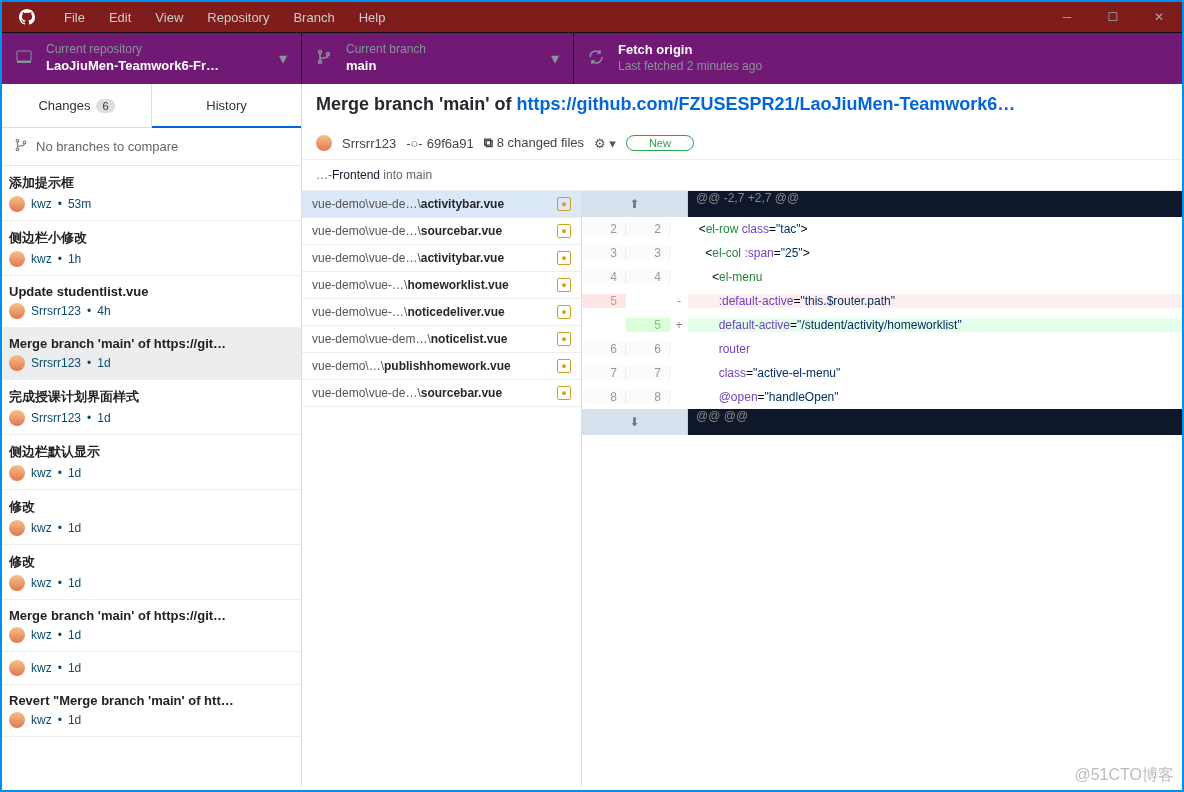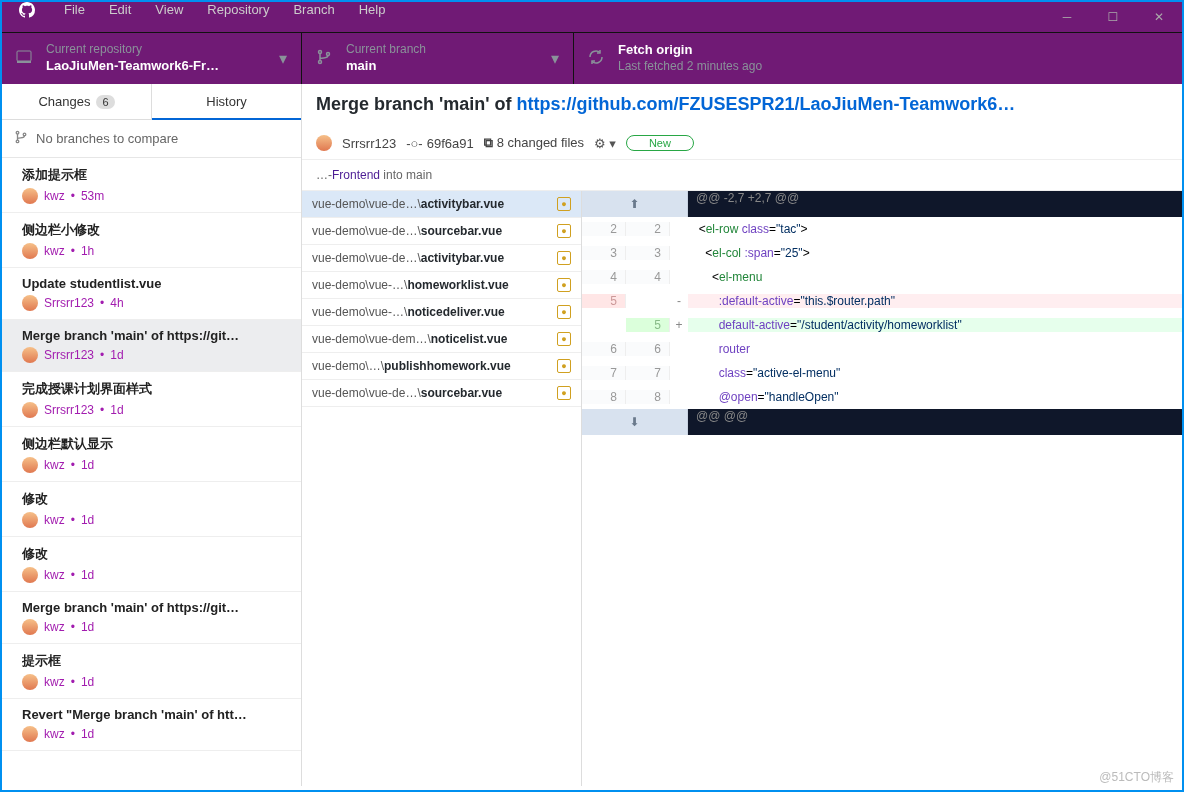--- a/index.html
+++ b/index.html
@@ -1,54 +1,54 @@
 <!DOCTYPE html>
 <html><head>
 <meta charset="utf-8">
 <style>
 *{box-sizing:border-box;margin:0;padding:0;font-family:-apple-system,BlinkMacSystemFont,"Segoe UI",Helvetica,Arial,sans-serif}
 body{width:1184px;height:792px;overflow:hidden;background:#fff;border:2px solid #0090f0}
-.menubar{height:30px;background:#701a75;display:flex;align-items:flex-start;color:#ccc;font-size:13px}
+.menubar{height:30px;background:#7f1d1d;display:flex;align-items:center;color:#ccc;font-size:13px}
 .menubar .logo{width:50px;display:flex;justify-content:center;align-items:center}
 .menubar .logo svg{width:16px;height:16px;fill:#fff}
 .menubar .menu-item{padding:0 12px;cursor:pointer}
 .menubar .window-controls{margin-left:auto;display:flex}
 .menubar .win-btn{width:46px;height:30px;display:flex;align-items:center;justify-content:center;color:#aaa;font-size:12px}
 .toolbar{height:52px;background:#701a75;display:flex;border-top:1px solid #111}
 .tbtn{display:flex;align-items:center;padding:0 14px;border-right:1px solid #111;color:#fff;cursor:pointer}
 .tbtn .icon{width:16px;margin-right:14px;color:#8a929a}
 .tbtn .labels{display:flex;flex-direction:column;font-size:12px;line-height:1.3}
 .tbtn .sub{color:#8a929a}
 .tbtn .main{font-weight:600;font-size:13px}
 .tbtn .caret{margin-left:auto;padding-left:20px;color:#8a929a}
 .tb-repo{width:300px}
 .tb-branch{width:272px}
 .content{display:flex;height:calc(100% - 86px)}
 .sidebar{width:300px;border-right:1px solid #ddd;display:flex;flex-direction:column;background:#fff}
-.tabs{display:flex;height:36px}
+.tabs{display:flex;height:44px}
 .tab{flex:1;display:flex;align-items:center;justify-content:center;font-size:13px;border-bottom:1px solid #ddd;cursor:pointer;color:#333}
 .tab.active{border-bottom:2px solid #0366d6;font-weight:400}
 .tab .count{background:#ddd;color:#333;font-size:11px;padding:1px 6px;border-radius:8px;margin-left:6px}
 .compare-bar{padding:10px 12px;color:#666;font-size:13px;display:flex;align-items:center;gap:8px;border-bottom:1px solid #e6e6e6}
 .commit-list{flex:1;overflow:auto}
-.commit-item{padding:8px 20px;border-bottom:1px solid #eee;cursor:pointer}
+.commit-item{padding:8px 7px;border-bottom:1px solid #eee;cursor:pointer}
 .commit-item.selected{background:#ecedef}
 .commit-title{font-size:13px;font-weight:600;color:#222;margin-bottom:4px;white-space:nowrap;overflow:hidden;text-overflow:ellipsis}
-.commit-meta{font-size:12px;color:#a21caf;display:flex;align-items:center;gap:6px}
+.commit-meta{font-size:12px;color:#0c4a6e;display:flex;align-items:center;gap:6px}
 .avatar{width:16px;height:16px;border-radius:50%;background:linear-gradient(#f6c089,#e07850)}
 .main-pane{flex:1;display:flex;flex-direction:column;overflow:hidden}
 .commit-header{padding:10px 14px 8px;border-bottom:1px solid #eee}
 .commit-header h2{font-size:18px;font-weight:700;color:#24292e;margin-bottom:20px;white-space:nowrap;overflow:hidden;text-overflow:ellipsis}
 .commit-header h2 .link{color:#0366d6}
 .commit-sub{display:flex;align-items:center;gap:10px;font-size:13px;color:#444}
 .sha-icon{display:inline-flex;align-items:center;gap:4px}
 .pill{border:1px solid #28a745;color:#28a745;font-size:11px;padding:1px 22px;border-radius:8px}
 .gear{color:#555}
 .desc-line{padding:8px 14px;font-family:ui-monospace,Menlo,Consolas,monospace;font-size:12px;color:#666;border-bottom:1px solid #eee}
-.desc-line .hl{color:#4c1d95}
+.desc-line .hl{color:#0f172a}
 .diff-row{display:flex;flex:1;overflow:hidden}
 .file-list{width:280px;border-right:1px solid #ddd;font-size:12px;overflow:auto}
 .file-item{display:flex;align-items:flex-end;padding:6px 10px;border-bottom:1px solid #eee;cursor:pointer;color:#555;gap:9px}
 .file-item.selected{background:#dbe8f7}
 .file-item .fname{flex:1;white-space:nowrap;overflow:hidden;text-overflow:ellipsis}
 .file-item .fname b{color:#24292e;font-weight:600}
 .file-badge{width:14px;height:14px;border:1px solid #d0a020;border-radius:2px;display:flex;align-items:center;justify-content:center;color:#d0a020;font-size:9px}
 .diff-view{flex:1;font-family:ui-monospace,Menlo,Consolas,monospace;font-size:12px;overflow:auto}
 .diff-line{display:flex;min-height:24px;align-items:center}
 .ln{width:44px;text-align:right;padding-right:8px;color:#999;border-right:1px solid #eee;background:#fafbfc}
@@ -57,21 +57,21 @@
 .sign{width:18px;text-align:center;color:#888}
 .code{flex:1;padding-left:4px;white-space:pre}
 .code.hunk{background:#0f172a;color:#888}
 .diff-line.add .code{background:#e6ffec}
 .diff-line.del .code{background:#ffeef0}
 .code .kw{color:#22863a}
 .code .attr{color:#6f42c1}
 .code .str{color:#032f62}
 .expand-row{background:#e8eef7;display:flex;height:26px}
 .expand-handle{flex:0 0 106px;background:#d8e2ef;border-right:1px solid #c8d2e0;display:flex;align-items:center;justify-content:center;color:#6a7a8c}
-.watermark{position:absolute;right:10px;bottom:6px;color:#bbb;font-size:12px}
+.watermark{position:absolute;right:10px;bottom:6px;color:#bbb;font-size:16px}
 </style>
 </head>
 <body>
 
 <div class="menubar">
   <div class="logo">
     <svg viewBox="0 0 16 16">
         <path d="M8 0C3.58 0 0 3.58 0 8c0 3.54 2.29 6.53 5.47 7.59.4.07.55-.17.55-.38 0-.19-.01-.82-.01-1.49-2.01.37-2.53-.49-2.69-.94-.09-.23-.48-.94-.82-1.13-.28-.15-.68-.52-.01-.53.63-.01 1.08.58 1.23.82.72 1.21 1.87.87 2.33.66.07-.52.28-.87.51-1.07-1.78-.2-3.64-.89-3.64-3.95 0-.87.31-1.59.82-2.15-.08-.2-.36-1.02.08-2.12 0 0 .67-.21 2.2.82.64-.18 1.32-.27 2-.27.68 0 1.36.09 2 .27 1.53-1.04 2.2-.82 2.2-.82.44 1.1.16 1.92.08 2.12.51.56.82 1.27.82 2.15 0 3.07-1.87 3.75-3.65 3.95.29.25.54.73.54 1.48 0 1.07-.01 1.93-.01 2.2 0 .21.15.46.55.38A8.013 8.013 0 0016 8c0-4.42-3.58-8-8-8z"></path>
       </svg>
   </div>
@@ -221,21 +221,20 @@
         <div class="commit-item">
           <div class="commit-title">Merge branch 'main' of https://git…</div>
           <div class="commit-meta">
             <span class="avatar"></span>
             <span>kwz</span>
             <span>•</span>
             <span>1d</span>
           </div>
         </div>
         <div class="commit-item">
-          <div class="commit-title">提示框</div>
           <div class="commit-meta">
             <span class="avatar"></span>
             <span>kwz</span>
             <span>•</span>
             <span>1d</span>
           </div>
         </div>
         <div class="commit-item">
           <div class="commit-title">Revert "Merge branch 'main' of htt…</div>
           <div class="commit-meta">

